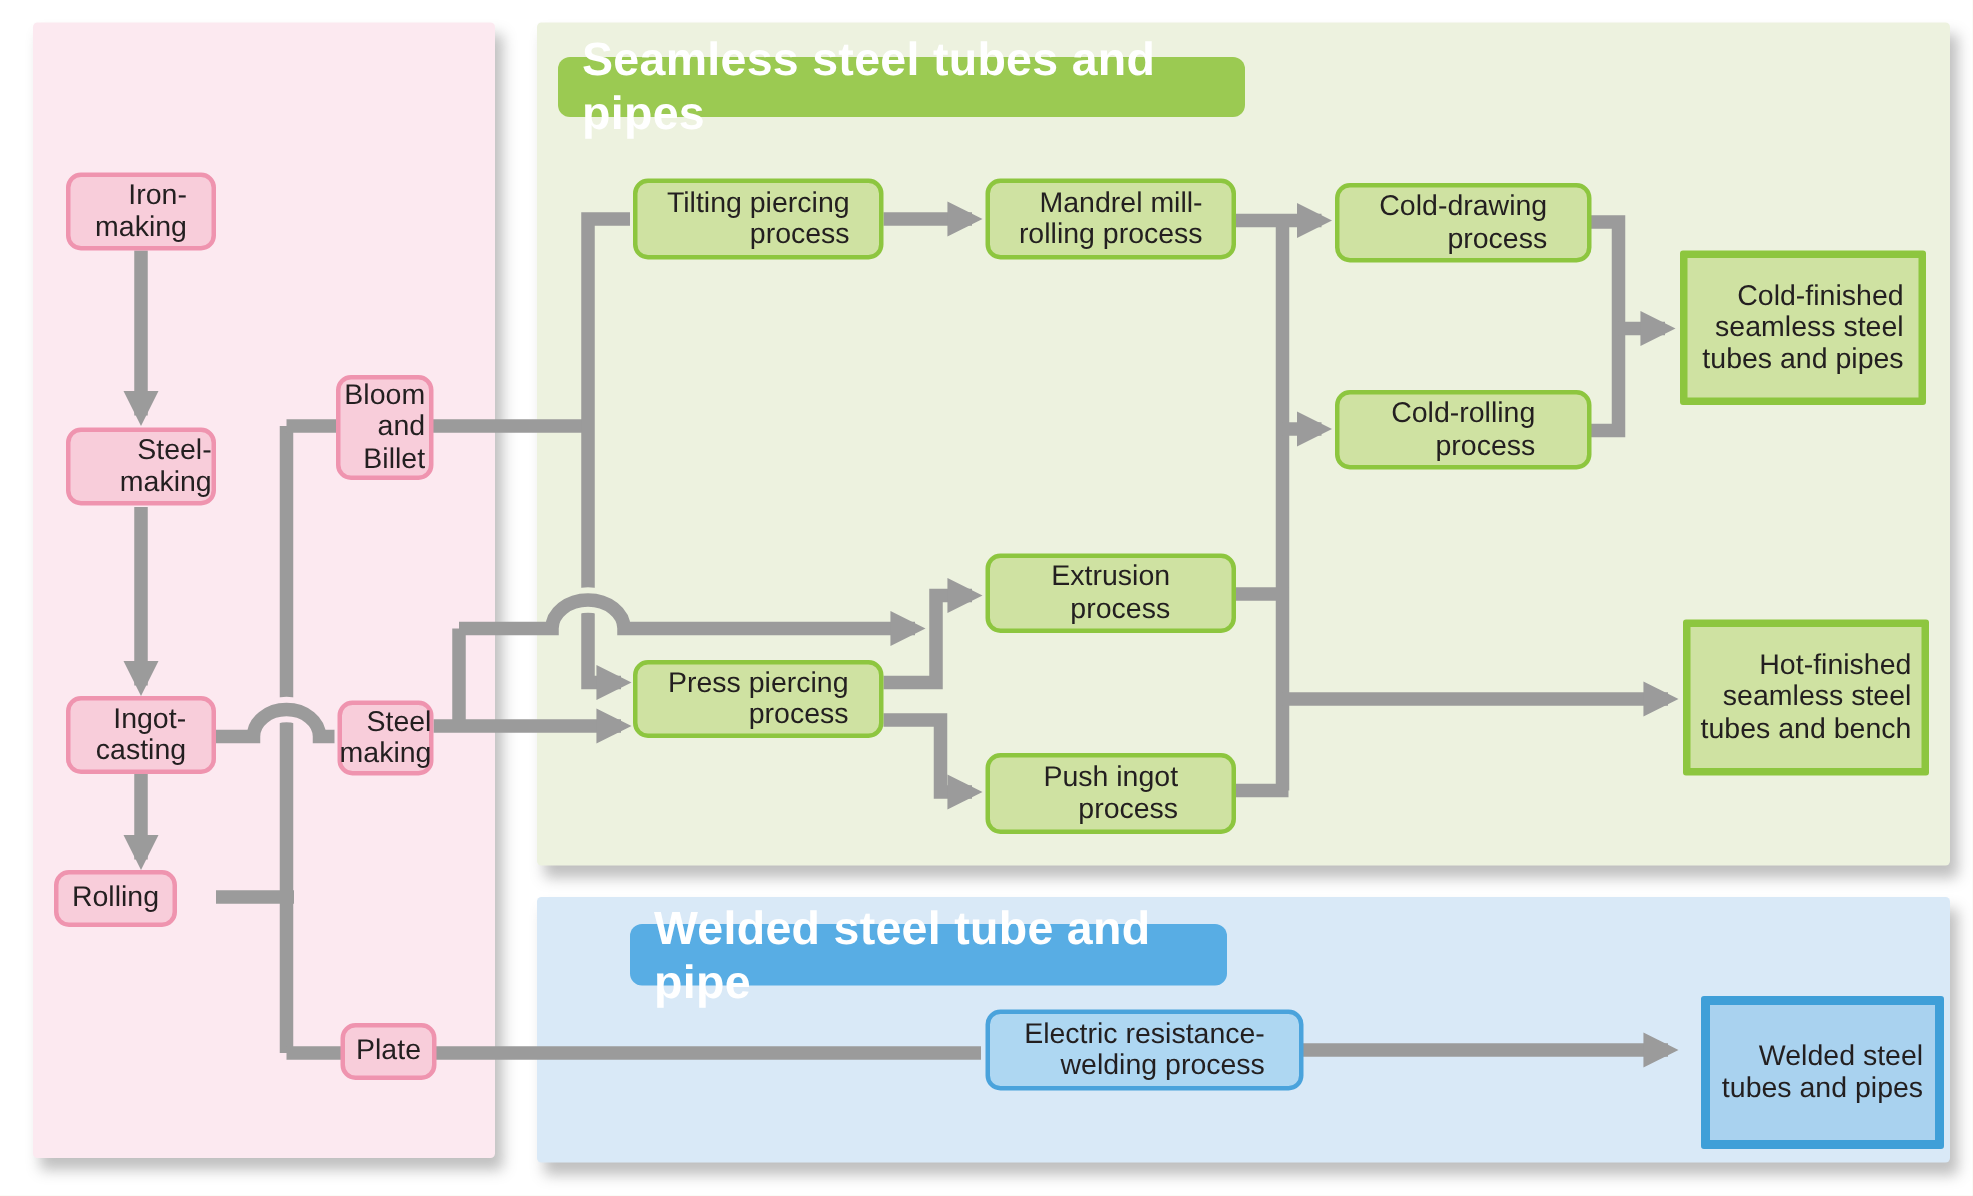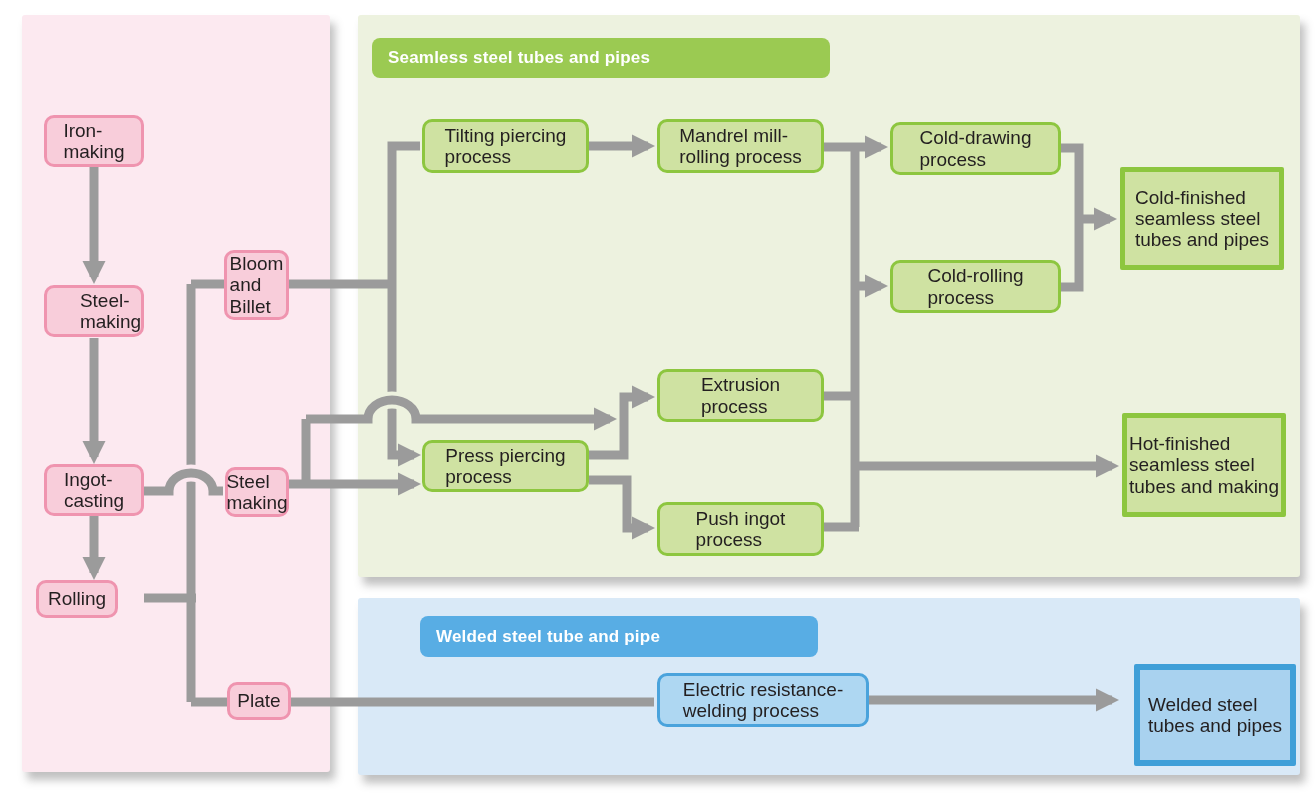--- a/index.html
+++ b/index.html
@@ -10,30 +10,30 @@
   }
   .panel{position:absolute;border-radius:3px;box-shadow:5px 8px 9px rgba(90,90,90,0.38);}
   .panel-pink{left:22px;top:15px;width:308px;height:757px;background:#fce9f0;}
   .panel-green{left:358px;top:15px;width:942px;height:562px;background:#edf2df;}
   .panel-blue{left:358px;top:598px;width:942px;height:177px;background:#d9e9f7;}
 
   .wires{position:absolute;left:0;top:0;z-index:2;pointer-events:none;}
 
   .hdr{
     position:absolute;z-index:3;display:flex;align-items:center;
-    color:#ffffff;font-weight:bold;font-size:17px;letter-spacing:0.2px;
+    color:#ffffff;font-weight:bold;font-size:31px;letter-spacing:0.2px;
     border-radius:8px;padding-left:16px;box-sizing:border-box;
   }
   .hdr-green{left:372px;top:38px;width:458px;height:40px;background:#9bca52;}
   .hdr-blue{left:372px;top:616px;width:398px;height:41px;background:#58ade4;margin-left:48px;}
 
   .node{
     position:absolute;z-index:3;box-sizing:border-box;
     display:flex;align-items:center;justify-content:center;
-    text-align:left;white-space:pre-line;
+    text-align:right;white-space:pre-line;
     font-size:19px;line-height:1.12;color:#231f20;
   }
   .n-pink {background:#f8cdda;border:3px solid #ef94af;border-radius:10px;}
   .n-green{background:#cfe2a2;border:3px solid #8dc63f;border-radius:10px;}
   .n-blue {background:#aed7f2;border:3px solid #4aa3dc;border-radius:10px;}
   .n-green-out{background:#cfe2a2;border:5px solid #8dc63f;border-radius:2px;}
   .n-blue-out {background:#a9d2ef;border:6px solid #3f9fd8;border-radius:2px;}
 </style>
 </head>
 <body>
@@ -133,20 +133,20 @@
 process</div>
   <div class="node n-green" style="left:657px;top:369px;width:167px;height:53px;">Extrusion
 process</div>
   <div class="node n-green" style="left:657px;top:502px;width:167px;height:54px;">Push ingot
 process</div>
   <div class="node n-green-out" style="left:1120px;top:167px;width:164px;height:103px;">Cold-finished
 seamless steel
 tubes and pipes</div>
   <div class="node n-green-out" style="left:1122px;top:413px;width:164px;height:104px;">Hot-finished
 seamless steel
-tubes and making</div>
+tubes and bench</div>
 
   <div class="node n-blue" style="left:657px;top:673px;width:212px;height:54px;">Electric resistance-
 welding process</div>
   <div class="node n-blue-out" style="left:1134px;top:650px;width:162px;height:102px;margin-top:14px;">Welded steel
 tubes and pipes</div>
 
 </div>
 
 </body></html>

